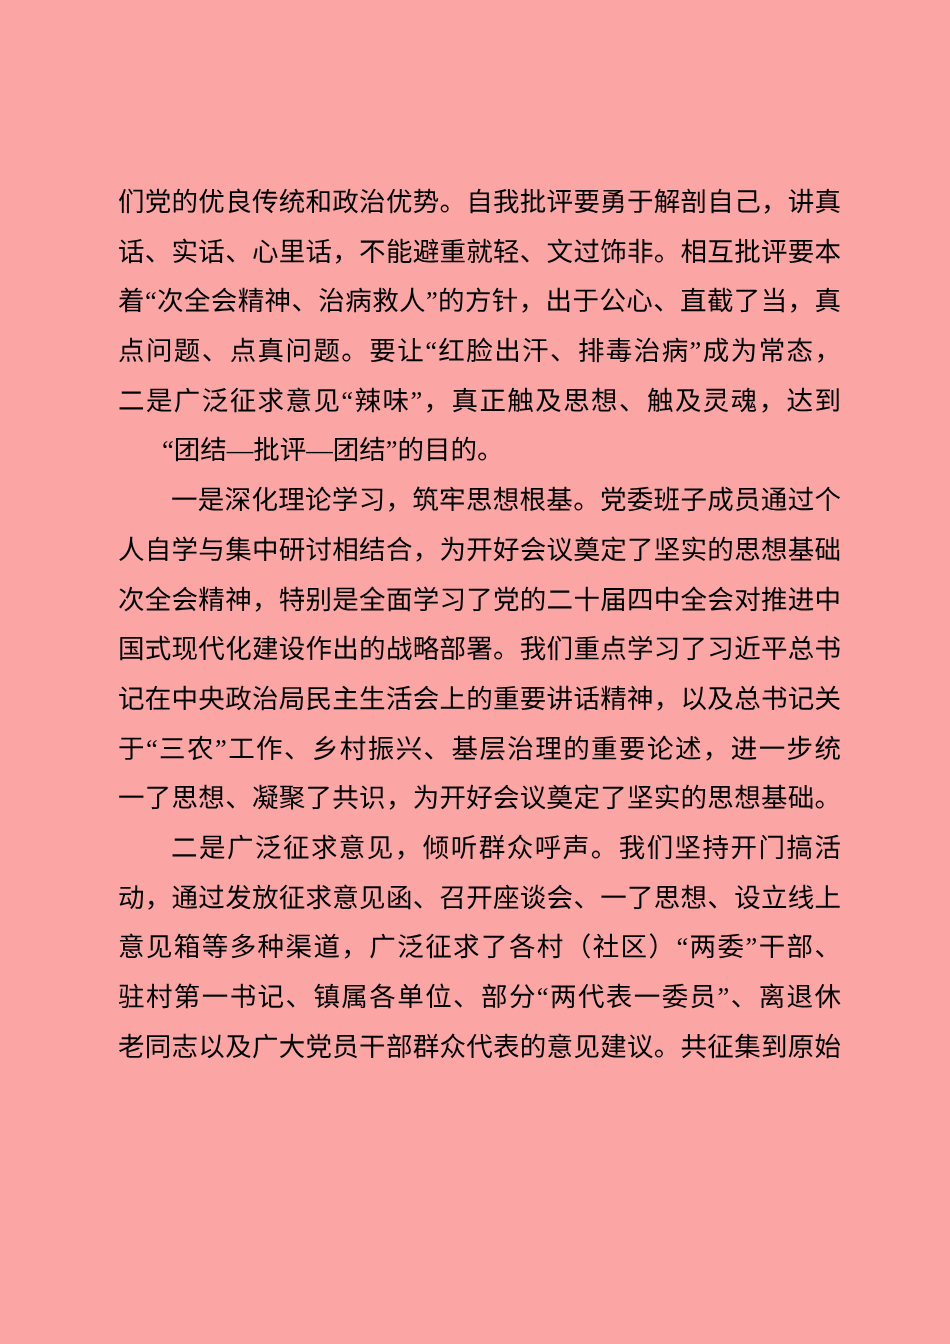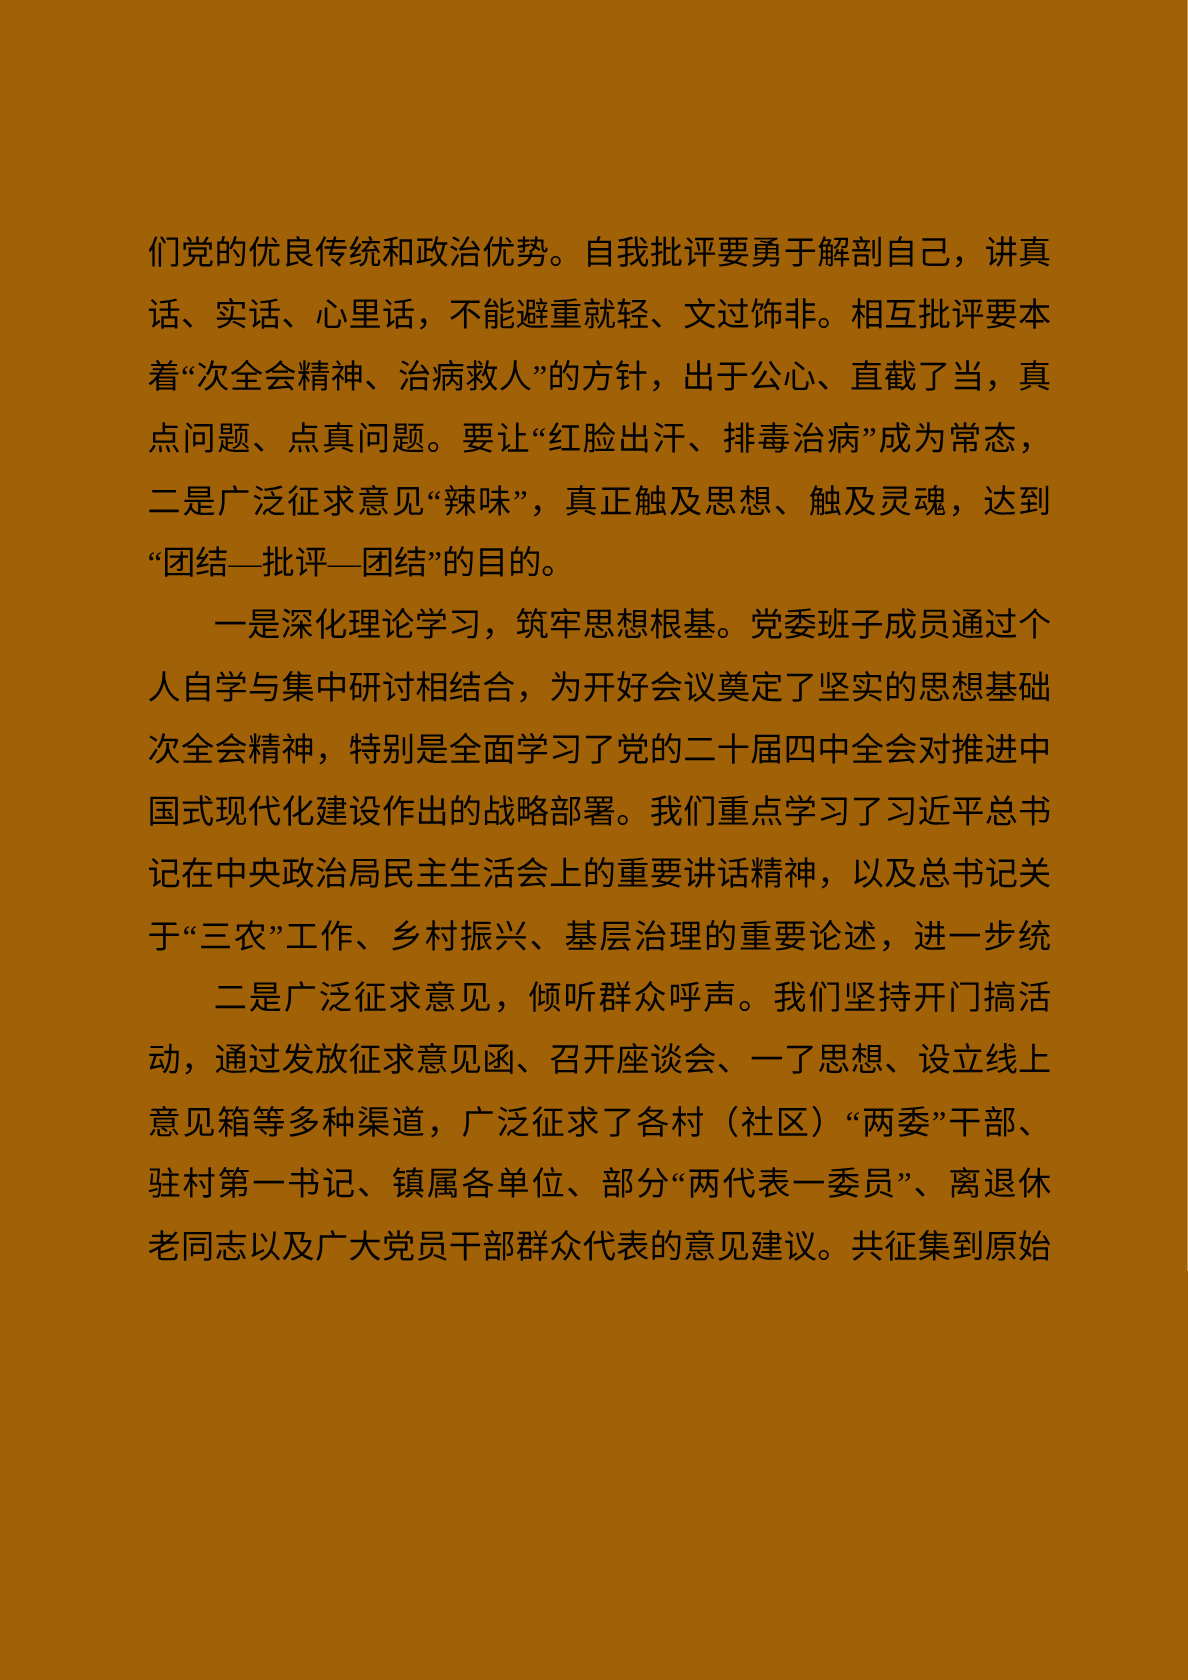--- a/index.html
+++ b/index.html
@@ -9,21 +9,21 @@
     width: 950px;
     height: 1344px;
     position: relative;
     overflow: hidden;
     font-family: "Liberation Serif", "DejaVu Serif", serif;
     color: #000000;
   }
   .page {
     position: absolute;
     inset: 0;
-    background: #a16207;
+    background: #fca5a5;
   }
   .text-block {
     position: absolute;
     left: 118px;
     top: 178px;
     width: 723px;
   }
   .paragraph {  }
   .line {
     font-size: 26.5px;
@@ -32,20 +32,21 @@
     overflow: hidden;
     text-align: justify;
     text-align-last: justify;
     font-weight: 400;
     letter-spacing: 0;
     white-space: normal;
   }
   .line.no-just {
     text-align: left;
     text-align-last: left;
+    margin-left: 44px;
   }
   .line.indent {
     text-indent: 2em;
   }
 </style>
 </head>
 <body style="background: rgb(255, 255, 255); color: rgb(0, 0, 0);">
 
 <div class="page">
   <div class="text-block">
@@ -57,20 +58,21 @@
         <div class="line">二是广泛征求意见“辣味”，真正触及思想、触及灵魂，达到</div>
         <div class="line no-just">“团结—批评—团结”的目的。</div>
       </div>
       <div class="paragraph">
         <div class="line indent">一是深化理论学习，筑牢思想根基。党委班子成员通过个</div>
         <div class="line">人自学与集中研讨相结合，为开好会议奠定了坚实的思想基础</div>
         <div class="line">次全会精神，特别是全面学习了党的二十届四中全会对推进中</div>
         <div class="line">国式现代化建设作出的战略部署。我们重点学习了习近平总书</div>
         <div class="line">记在中央政治局民主生活会上的重要讲话精神，以及总书记关</div>
         <div class="line">于“三农”工作、乡村振兴、基层治理的重要论述，进一步统</div>
+        <div class="line">一了思想、凝聚了共识，为开好会议奠定了坚实的思想基础。</div>
       </div>
       <div class="paragraph">
         <div class="line indent">二是广泛征求意见，倾听群众呼声。我们坚持开门搞活</div>
         <div class="line">动，通过发放征求意见函、召开座谈会、一了思想、设立线上</div>
         <div class="line">意见箱等多种渠道，广泛征求了各村（社区）“两委”干部、</div>
         <div class="line">驻村第一书记、镇属各单位、部分“两代表一委员”、离退休</div>
         <div class="line">老同志以及广大党员干部群众代表的意见建议。共征集到原始</div>
       </div>
     </div>
 </div>

